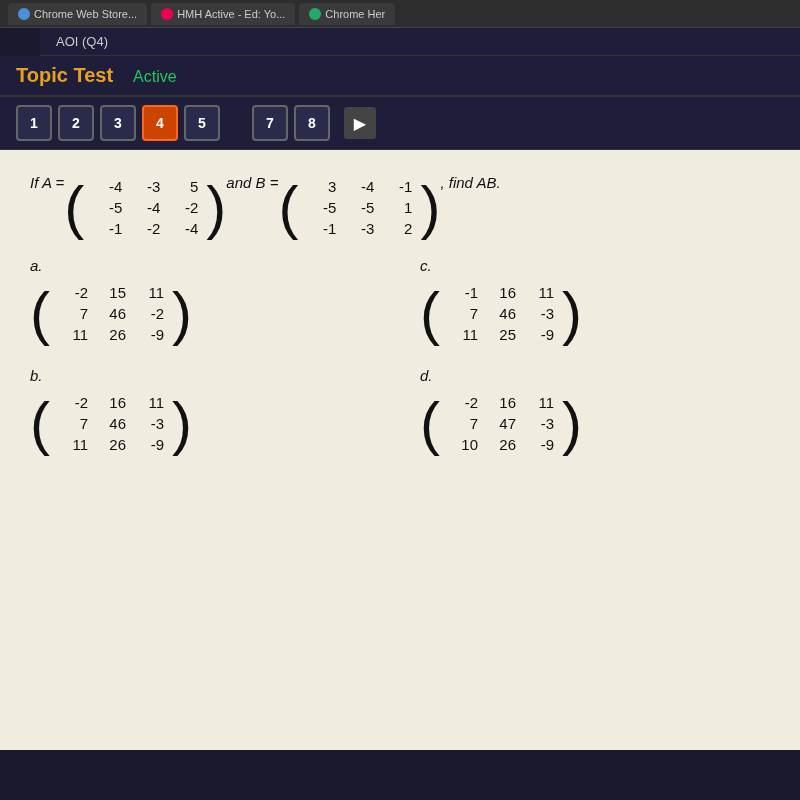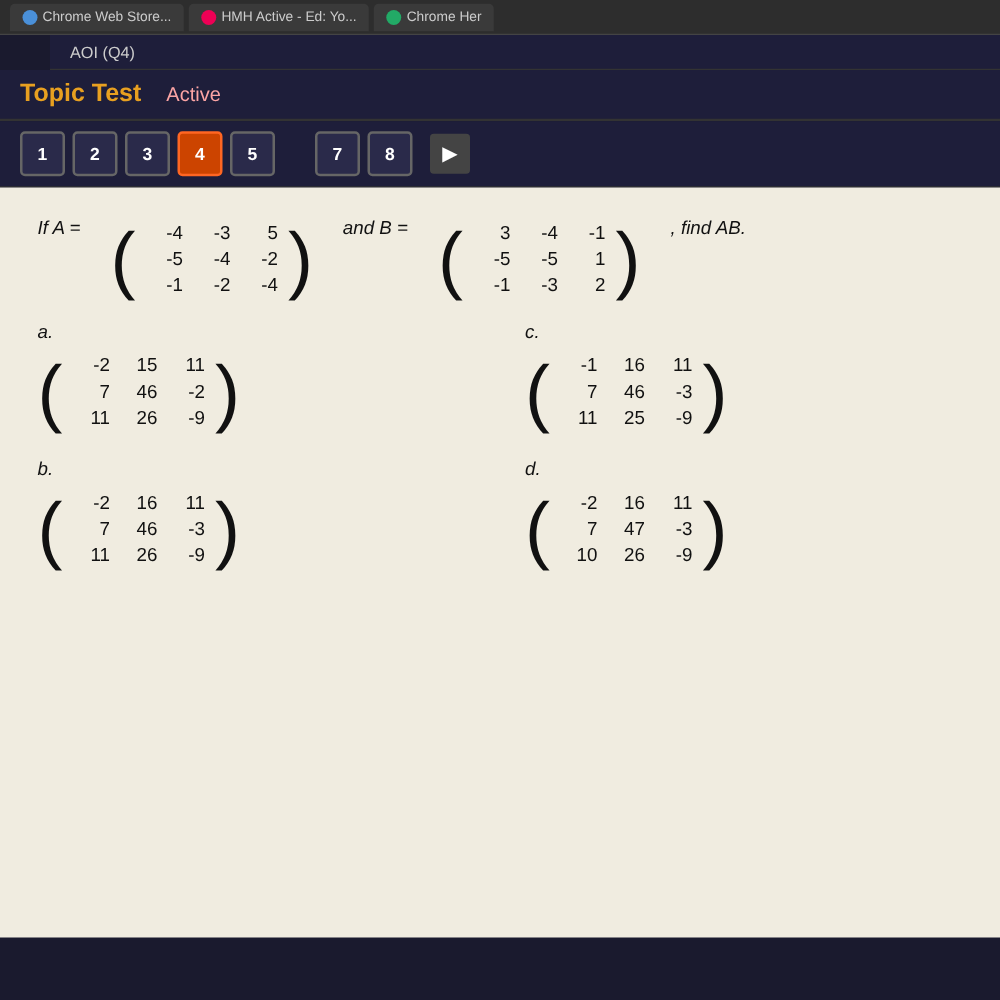--- a/index.html
+++ b/index.html
@@ -62,21 +62,21 @@
       gap: 20px;
       border-bottom: 2px solid #333;
     }
     .topic-title {
       color: #e8a020;
       font-weight: bold;
       font-size: 20px;
       padding-bottom: 8px;
     }
     .topic-status {
-      color: #fca5a5;
+      color: #22c55e;
       font-size: 16px;
       padding-bottom: 8px;
     }
 
     
     .question-nav {
       background: #1e1e3a;
       padding: 8px 16px;
       display: flex;
       align-items: center;
@@ -171,21 +171,21 @@
     .option-label {
       font-size: 15px;
       font-style: italic;
       margin-bottom: 6px;
       color: #111;
     }
 
     .q-section {
       display: flex;
       align-items: flex-start;
-      gap: 24px;
+      gap: 0;
       font-size: 15px;
       margin-bottom: 16px;
     }
     .and-text {
       font-style: italic;
       font-size: 15px;
     }
     .find-text {
       font-style: italic;
       font-size: 15px;

